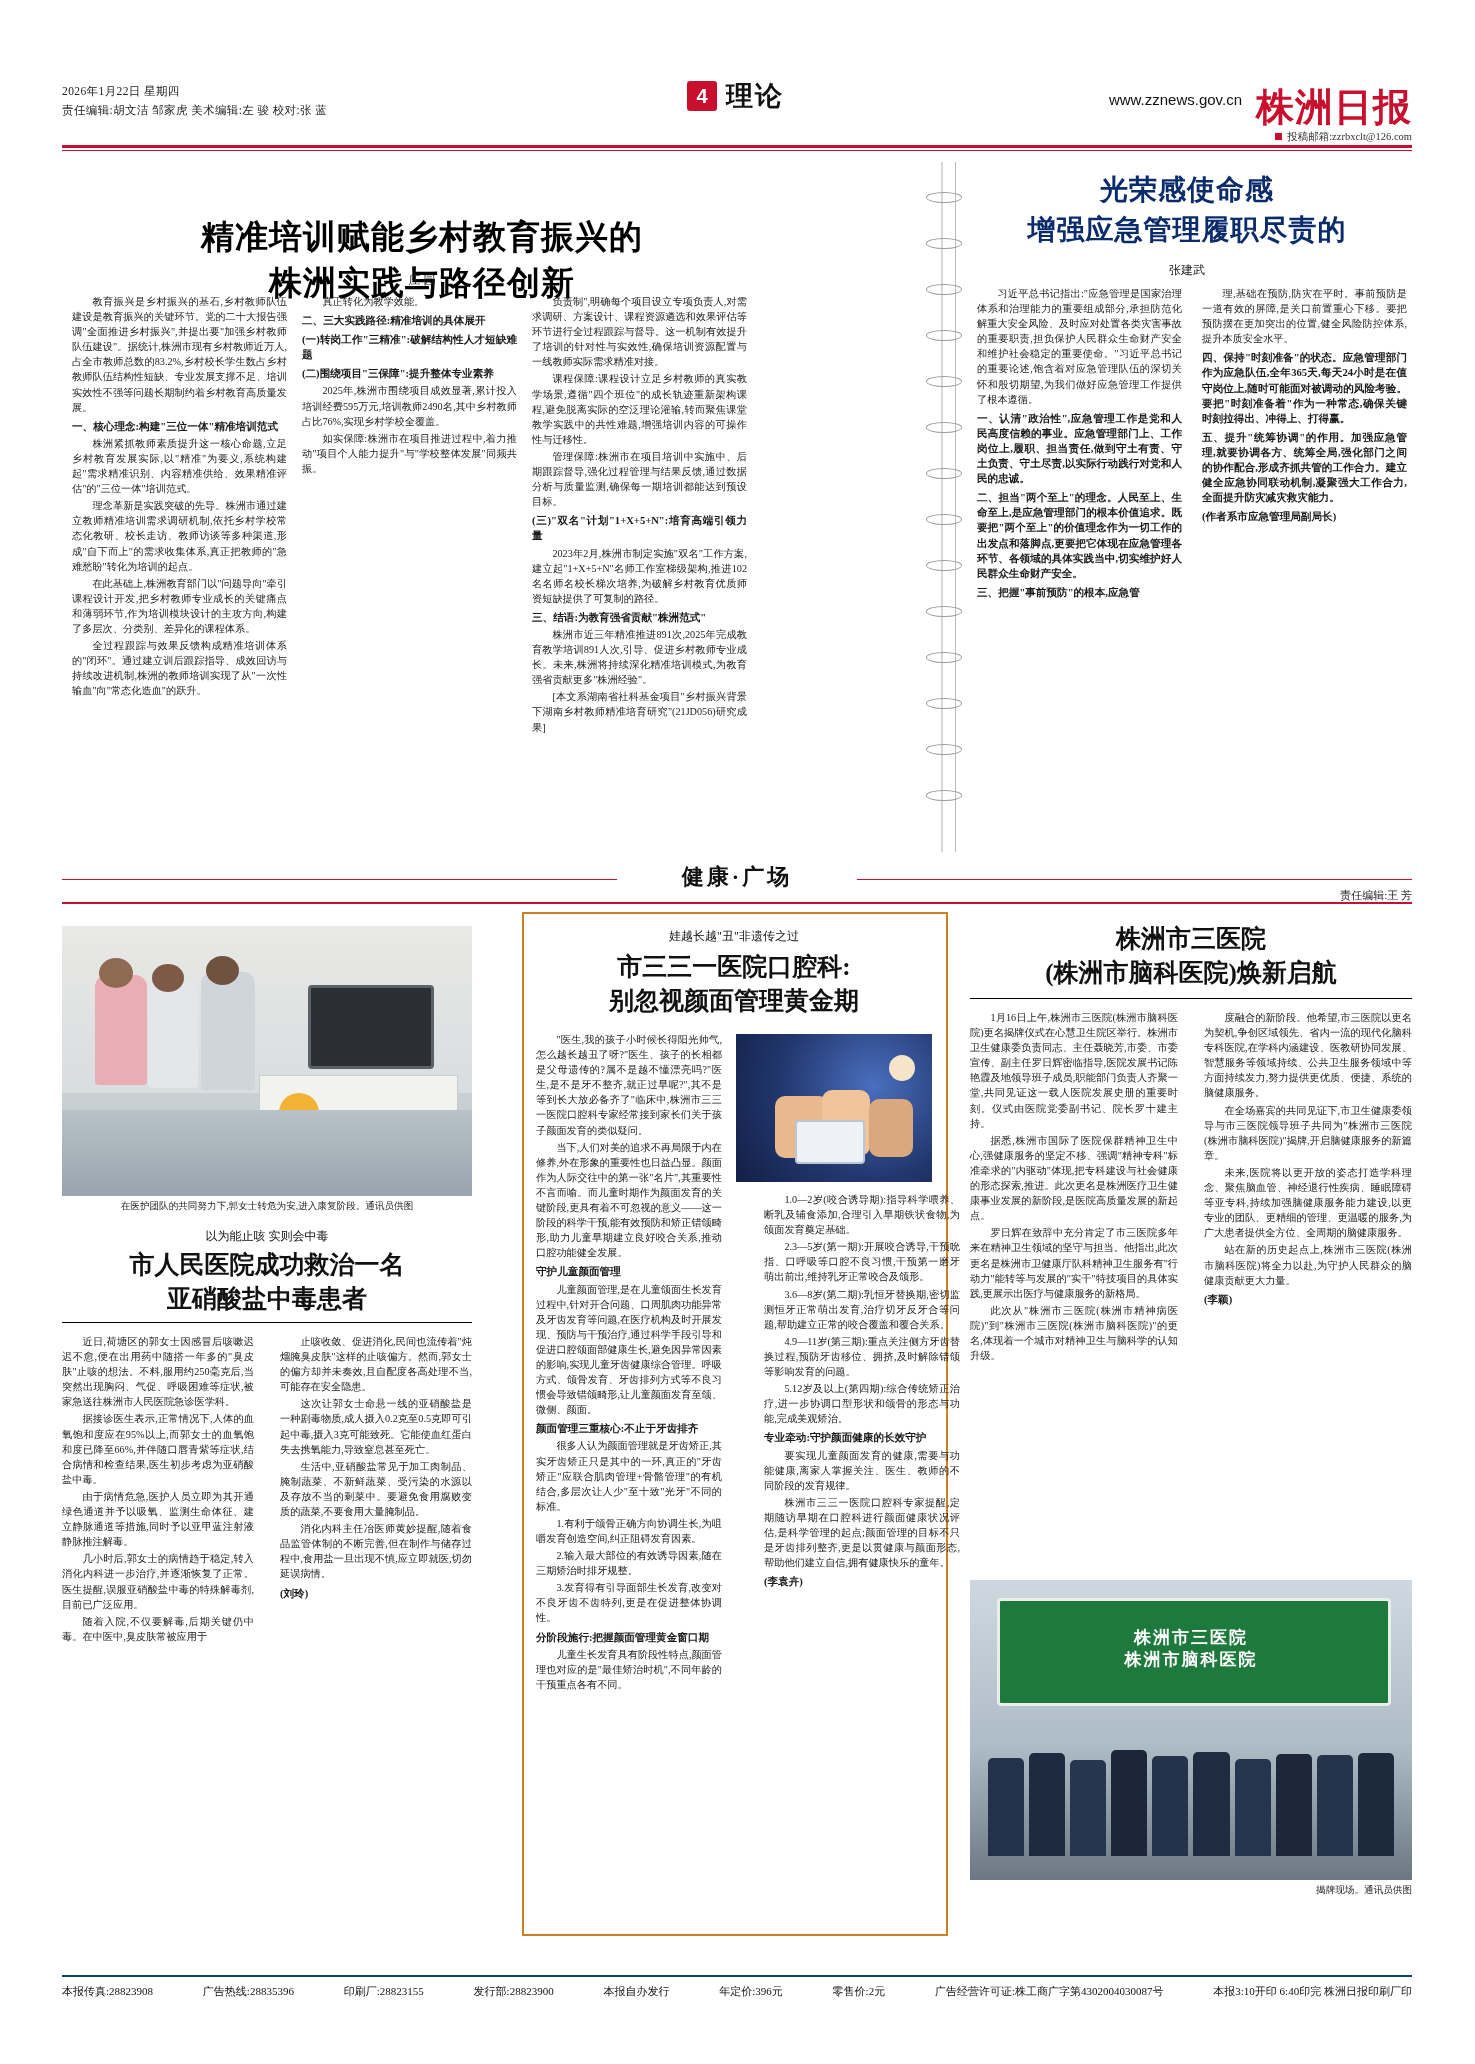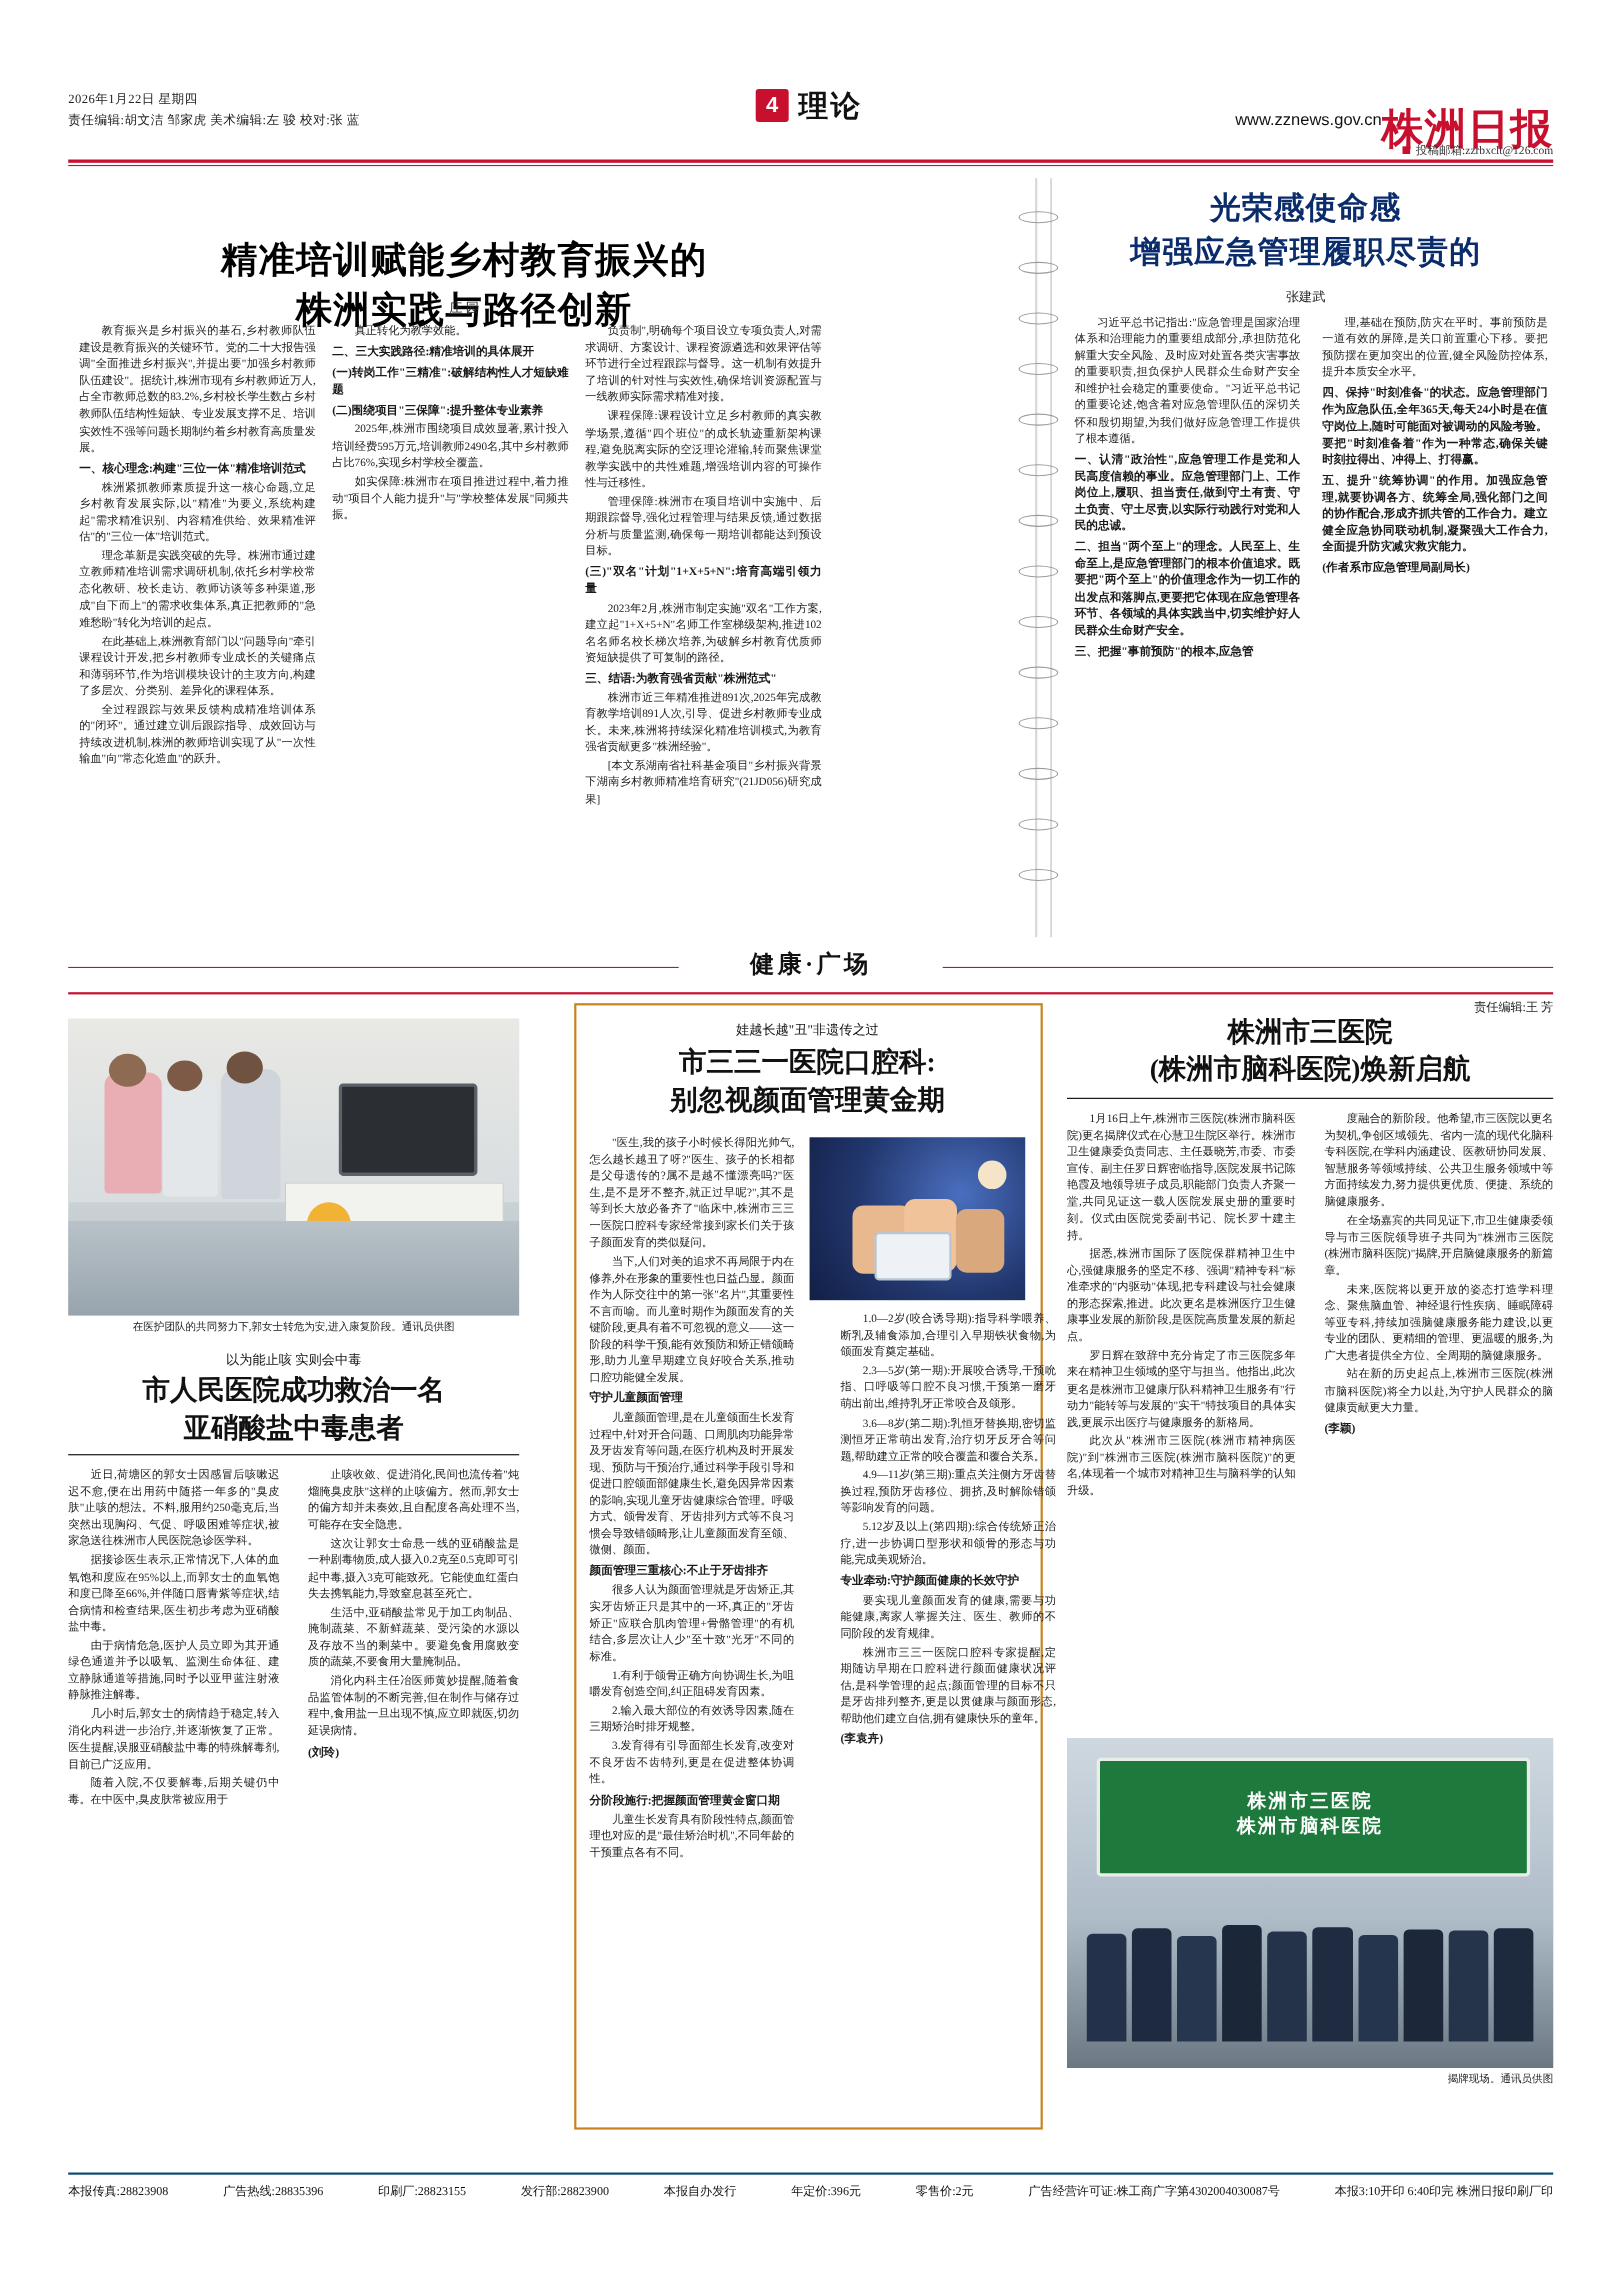--- a/index.html
+++ b/index.html
@@ -16,21 +16,21 @@
   
   .masthead{position:absolute;left:62px;top:82px;width:1350px;height:62px;}
   .mh-left{position:absolute;left:0;top:0;font-size:11.5px;line-height:19px;color:#222;}
   .mh-left .l1{letter-spacing:.4px;}
   .mh-left .l2{letter-spacing:.4px;}
   .mh-center{position:absolute;left:625px;top:-4px;display:flex;align-items:center;gap:9px;}
   .pagenum{width:30px;height:30px;background:#c8102e;color:#fff;border-radius:3px;
     font-size:20px;font-weight:bold;display:flex;align-items:center;justify-content:center;
     font-family:"Liberation Sans",sans-serif;}
   .sec-title{font-size:27px;font-weight:bold;letter-spacing:2px;}
-  .mh-right{position:absolute;right:0;top:0;display:flex;align-items:flex-start;margin-top:10px;}
+  .mh-right{position:absolute;right:0;top:0;display:flex;align-items:flex-start;gap:14px;}
   .site-url{font-size:15px;color:#111;font-family:"Liberation Sans",sans-serif;margin-top:9px;}
   .logo{font-size:38px;font-weight:bold;color:#c8102e;letter-spacing:1px;
         font-family:"Liberation Serif",serif;}
   .mail-line{position:absolute;right:0;top:48px;font-size:10.5px;color:#333;}
   .mail-line .sq{display:inline-block;width:7px;height:7px;background:#c8102e;margin-right:5px;}
 
   .rule-red{position:absolute;left:62px;top:145px;width:1350px;height:3px;background:#c8102e;}
   .rule-thin{position:absolute;left:62px;top:150px;width:1350px;height:1px;background:#c8102e;}
 
   
@@ -54,21 +54,21 @@
   .spiral{position:absolute;left:862px;top:0;width:40px;height:690px;}
   .spiral .ring{position:absolute;left:2px;width:34px;height:9px;border:1.6px solid #9a9a9a;
     border-radius:50%/50%;background:transparent;}
   .spiral .bar{position:absolute;left:17px;top:0;width:2px;height:690px;background:#d8d8d8;}
 
   
   .health-band{position:absolute;left:62px;top:862px;width:1350px;height:34px;}
   .health-band .line{position:absolute;top:17px;height:1px;background:#c8102e;}
   .health-title{position:absolute;left:575px;top:0px;width:200px;text-align:center;
      font-size:22px;font-weight:bold;letter-spacing:3px;color:#111;}
-  .editor-r{position:absolute;right:0;top:46px;font-size:11px;color:#222;}
+  .editor-r{position:absolute;right:0;top:26px;font-size:11px;color:#222;}
   .rule-red2{position:absolute;left:62px;top:902px;width:1350px;height:2px;background:#c8102e;}
 
   
   .bottom{position:absolute;left:62px;top:916px;width:1350px;height:1040px;}
   .photo{position:absolute;background:#7c93a8;overflow:hidden;}
   .cap{position:absolute;font-size:9.6px;color:#222;text-align:center;}
 
   .sub-kicker{font-size:12px;text-align:center;color:#111;}
   .sub-head{font-size:25px;font-weight:bold;text-align:center;line-height:34px;color:#111;}
 

